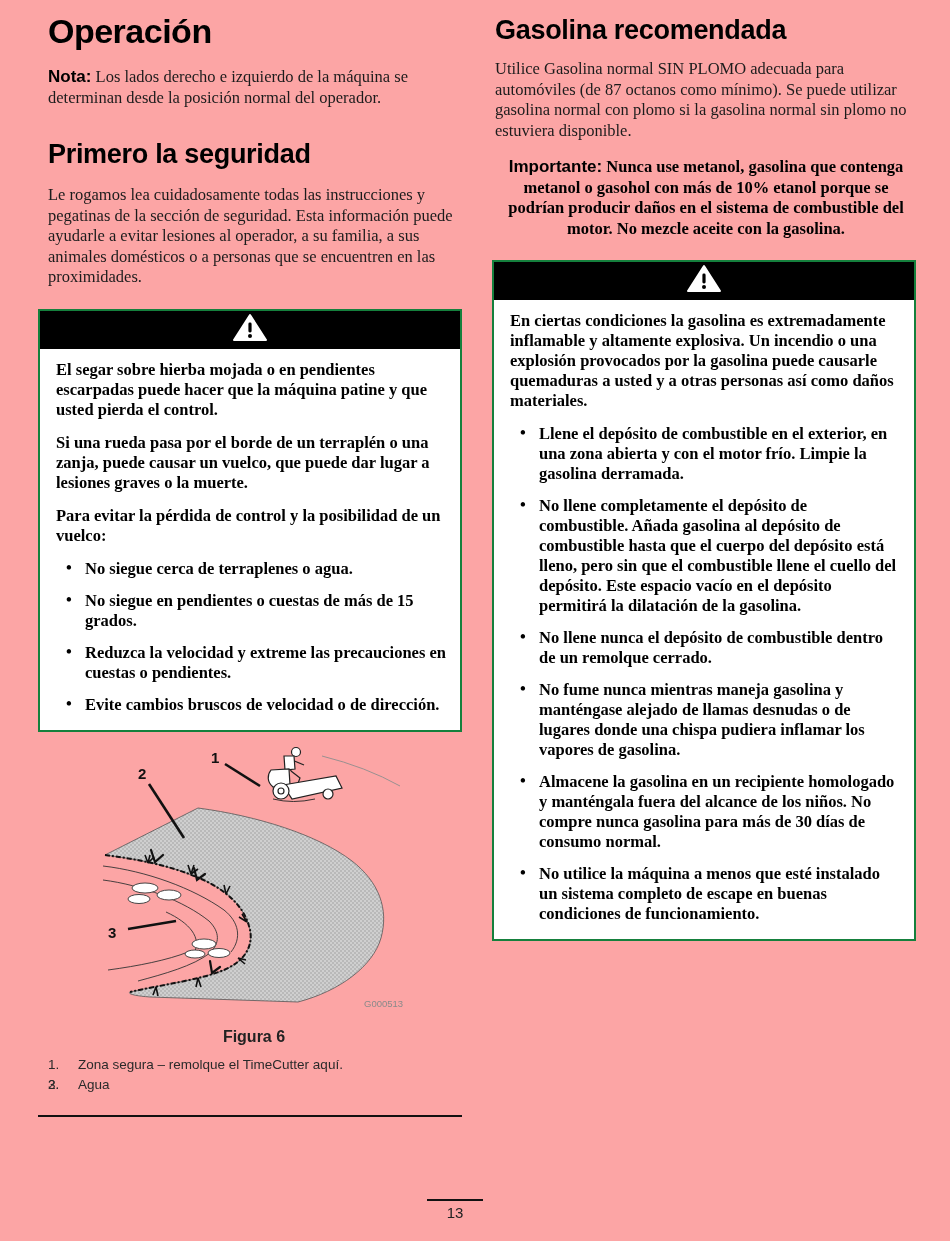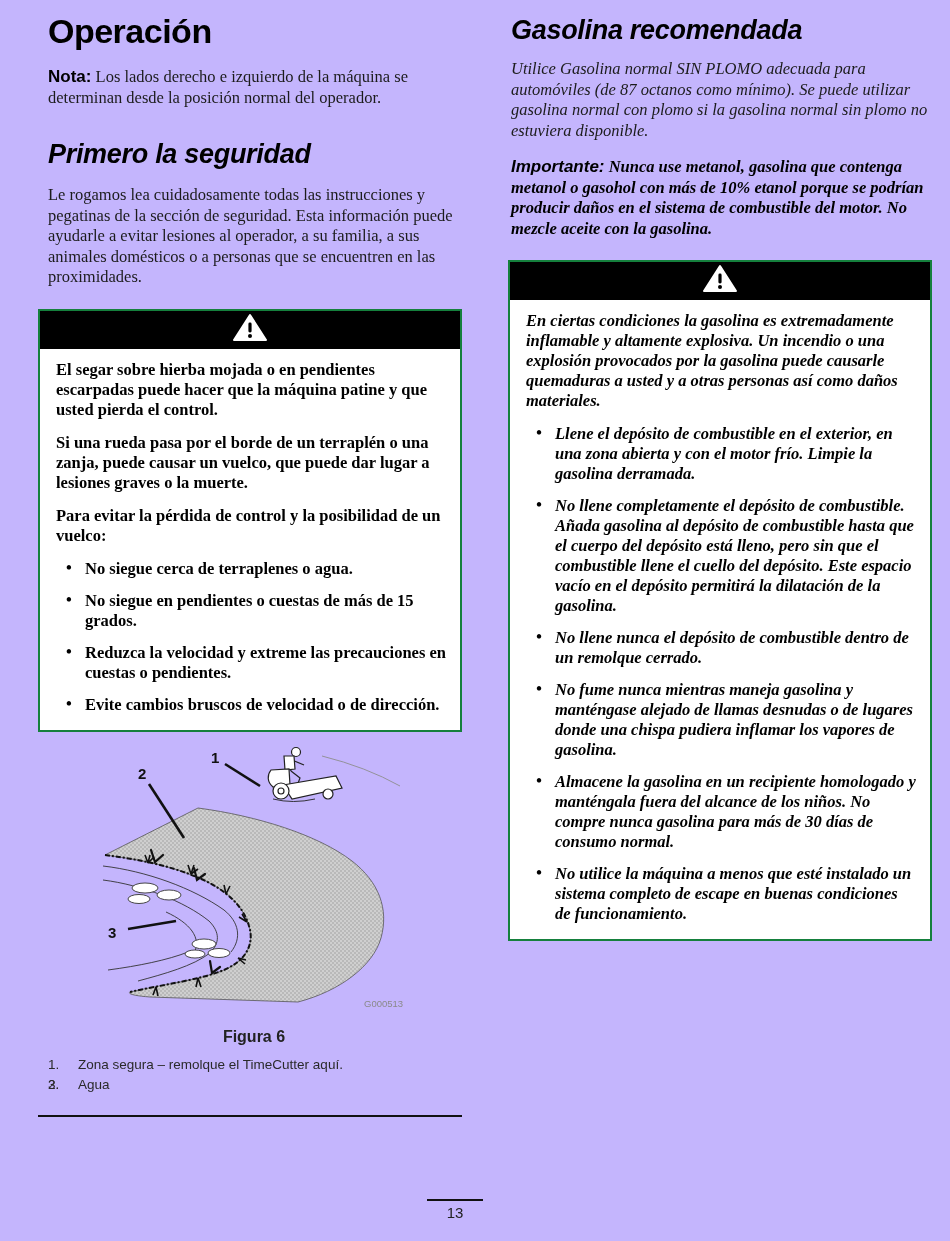--- a/index.html
+++ b/index.html
@@ -1,42 +1,42 @@
 <!DOCTYPE html>
 <html><head>
 <meta charset="utf-8">
 <style>
   html,body{margin:0;padding:0;background:#e8e8e8;}
   .page{
-    position:relative;width:950px;height:1241px;margin:0 auto;background:#c4b5fd;
+    position:relative;width:950px;height:1241px;margin:0 auto;background:#fca5a5;
     overflow:hidden;color:#161616;font-family:"Liberation Serif", serif;
   }
   
   .col{position:absolute;top:0;}
   .col-left{left:48px;width:412px;}
-  .col-right{left:511px;width:422px;font-style:italic;}
+  .col-right{left:495px;width:422px;}
 
   
   .h1{
     font-family:"Liberation Sans", sans-serif;font-weight:700;color:#000;
     font-size:34px;line-height:38px;margin:12px 0 0 0;letter-spacing:-0.5px;
   }
   .h2{
     font-family:"Liberation Sans", sans-serif;font-weight:700;color:#000;
     font-size:27px;line-height:32px;margin:0;letter-spacing:-0.3px;
   }
-  .h2-left{margin-top:30px;font-style:italic;}
+  .h2-left{margin-top:30px;}
   .h2-right{margin-top:14px;}
 
   
   .body-p{font-size:16.5px;line-height:20.5px;margin:0;color:#1c1c1c;}
   .mt-nota{margin-top:17px;}
   .mt-intro{margin-top:15px;}
   .mt-rintro{margin-top:13px;}
-  .mt-importante{margin-top:16px;}
+  .mt-importante{margin-top:16px;text-align:center;}
   .lead-label{
     font-family:"Liberation Sans", sans-serif;font-weight:700;color:#000;font-size:17px;
   }
   .bold-serif{font-weight:700;color:#000;}
 
   
   .warnbox{
     box-sizing:border-box;border:2px solid #15803d;background:#fff;width:424px;
   }
   .warnbox-left{margin-left:-10px;margin-top:21px;}

